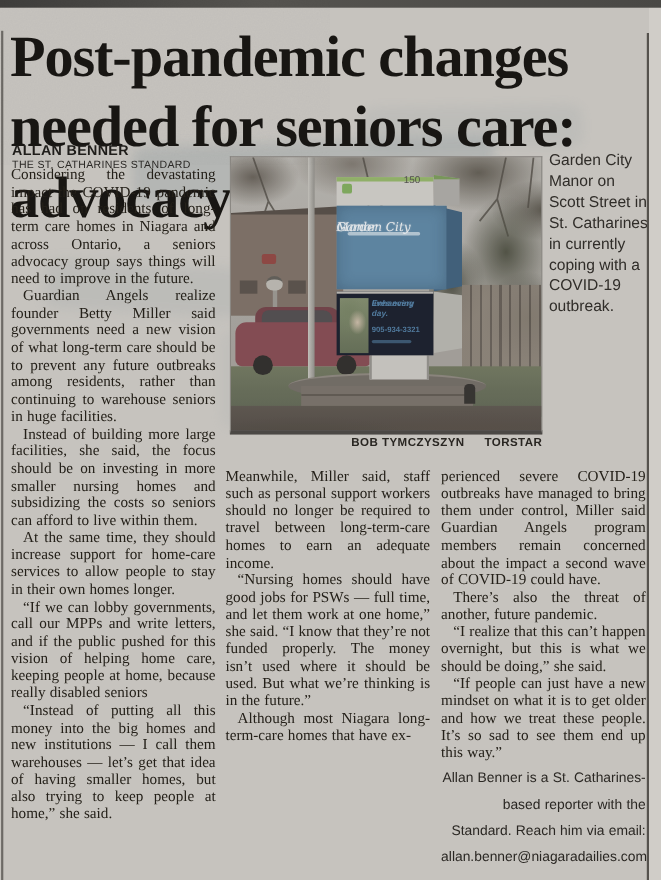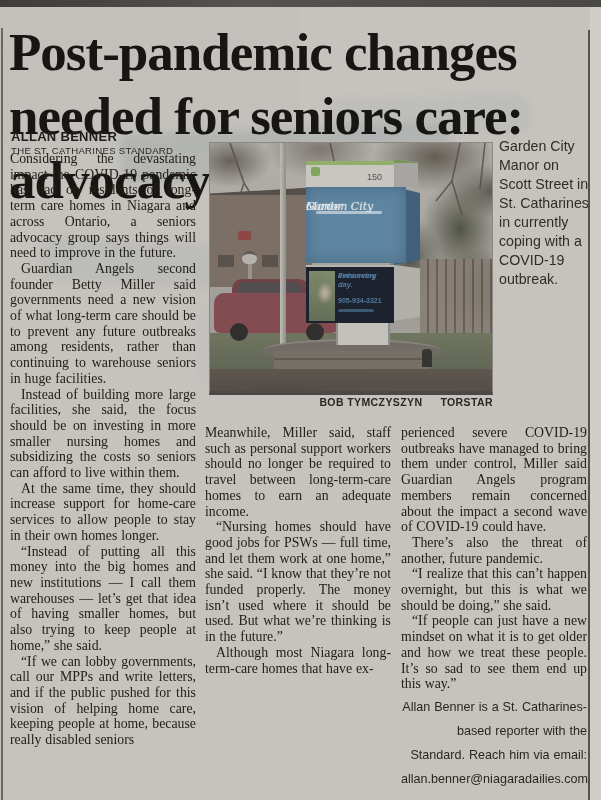--- a/index.html
+++ b/index.html
@@ -96,21 +96,21 @@
       repeating-linear-gradient(0deg,#766c60 0 9px,#5d5449 9px 11px),
       #766c60; }
   .ph-groundlight { left:212px; top:206px; width:10px; height:18px; background:#2f2b27; border-radius:4px 4px 0 0; }
   
   .sign { left:96px; top:12px; width:114px; height:186px; }
   .sign-top-front { left:0; top:6px; width:88px; height:26px; background:#ccc9c2;
     border-top:4px solid #86b54a; }
   .sign-top-side { left:88px; top:4px; width:24px; height:28px; background:#a9a69f;
     border-top:4px solid #6d9a3f; clip-path:polygon(0 0,100% 12%,100% 100%,0 100%); }
   .sign-logo { left:5px; top:12px; width:9px; height:9px; background:#6fae3e; border-radius:2px; }
-  .sign-num { left:0; top:17px; width:86px; text-align:right; padding-right:10px;
+  .sign-num { left:0; top:3px; width:86px; text-align:right; padding-right:10px;
     font-family:"Liberation Sans", sans-serif; font-weight:normal; font-size:9px; color:#4d4a45; }
   .sign-blue-front { left:0; top:32px; width:100px; height:76px; background:#4a84ae;
     box-shadow:inset 0 0 14px rgba(20,50,80,.35); text-align:center; }
   .sign-blue-side { left:88px; top:30px; width:26px; height:80px; background:#2d5c84;
     clip-path:polygon(0 2%,100% 10%,100% 94%,0 100%); }
   .sign-name { position:relative; margin-top:13px; font-family:"DejaVu Serif", serif;
     font-style:italic; font-size:11px; line-height:13px; color:#e9edf0;
     text-shadow:0 0 2px rgba(255,255,255,.4); }
   .sign-subline { left:10px; top:56px; width:66px; height:3px; background:rgba(255,255,255,.55); border-radius:2px; }
   .sign-white-front { left:0; top:110px; width:88px; height:58px; background:#0f172a;
@@ -149,25 +149,25 @@
 
   <h1 class="headline">Post-pandemic changes needed for seniors care: advocacy group</h1>
 
   <div class="byline">
     <div class="author">ALLAN BENNER</div>
     <div class="pub">THE ST. CATHARINES STANDARD</div>
   </div>
 
   <div class="col col1">
       <p>Considering the devastating impact the COVID-19 pandemic has had on residents of long-term care homes in Niagara and across Ontario, a seniors advocacy group says things will need to improve in the future.</p>
-      <p>Guardian Angels second founder Betty Miller said governments need a new vision of what long-term care should be to prevent any future outbreaks among residents, rather than continuing to warehouse seniors in huge facilities.</p>
+      <p>Guardian Angels realize founder Betty Miller said governments need a new vision of what long-term care should be to prevent any future outbreaks among residents, rather than continuing to warehouse seniors in huge facilities.</p>
       <p>Instead of building more large facilities, she said, the focus should be on investing in more smaller nursing homes and subsidizing the costs so seniors can afford to live within them.</p>
       <p>At the same time, they should increase support for home-care services to allow people to stay in their own homes longer.</p>
+      <p>“If we can lobby governments, call our MPPs and write letters, and if the public pushed for this vision of helping home care, keeping people at home, because really disabled seniors</p>
       <p>“Instead of putting all this money into the big homes and new institutions — I call them warehouses — let’s get that idea of having smaller homes, but also trying to keep people at home,” she said.</p>
-      <p>“If we can lobby governments, call our MPPs and write letters, and if the public pushed for this vision of helping home care, keeping people at home, because really disabled seniors</p>
     </div>
   <div class="col col2">
       <p>Meanwhile, Miller said, staff such as personal support workers should no longer be required to travel between long-term-care homes to earn an adequate income.</p>
       <p>“Nursing homes should have good jobs for PSWs — full time, and let them work at one home,” she said. “I know that they’re not funded properly. The money isn’t used where it should be used. But what we’re thinking is in the future.”</p>
       <p>Although most Niagara long-term-care homes that have ex-</p>
     </div>
   <div class="col col3">
     <span><p>perienced severe COVID-19 outbreaks have managed to bring them under control, Miller said Guardian Angels program members remain concerned about the impact a second wave of COVID-19 could have.</p><p>There’s also the threat of another, future pandemic.</p><p>“I realize that this can’t happen overnight, but this is what we should be doing,” she said.</p><p>“If people can just have a new mindset on what it is to get older and how we treat these people. It’s so sad to see them end up this way.”</p></span>
     <p class="footer-note">Allan Benner is a St. Catharines-based reporter with the Standard. Reach him via email: allan.benner@niagaradailies.com</p>
   </div>

